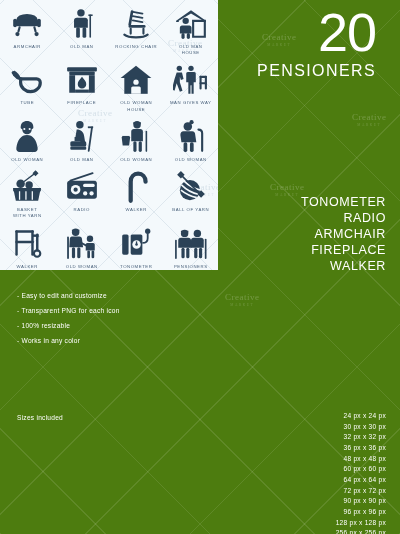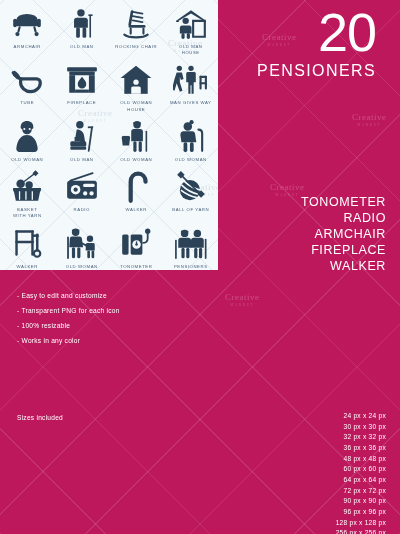--- a/index.html
+++ b/index.html
@@ -2,21 +2,21 @@
 <html><head>
 <meta charset="utf-8">
 <style>
   html,body{margin:0;padding:0;}
   body{
     width:400px;height:534px;overflow:hidden;
     background:#1fa2ff;
     font-family:"Liberation Sans", sans-serif;
     -webkit-font-smoothing:antialiased;
   }
-  #page{position:relative;width:400px;height:534px;overflow:hidden;background:#be185d;}
+  #page{position:relative;width:400px;height:534px;overflow:hidden;background:#4d7c0f;}
 
   
   .lattice{
     position:absolute;inset:0;pointer-events:none;
     background-image:
       repeating-linear-gradient(45deg, rgba(255,255,255,.10) 0 1px, transparent 1px 74px),
       repeating-linear-gradient(-45deg, rgba(255,255,255,.10) 0 1px, transparent 1px 74px);
   }
   .wm{
     position:absolute;color:rgba(255,255,255,.22);

